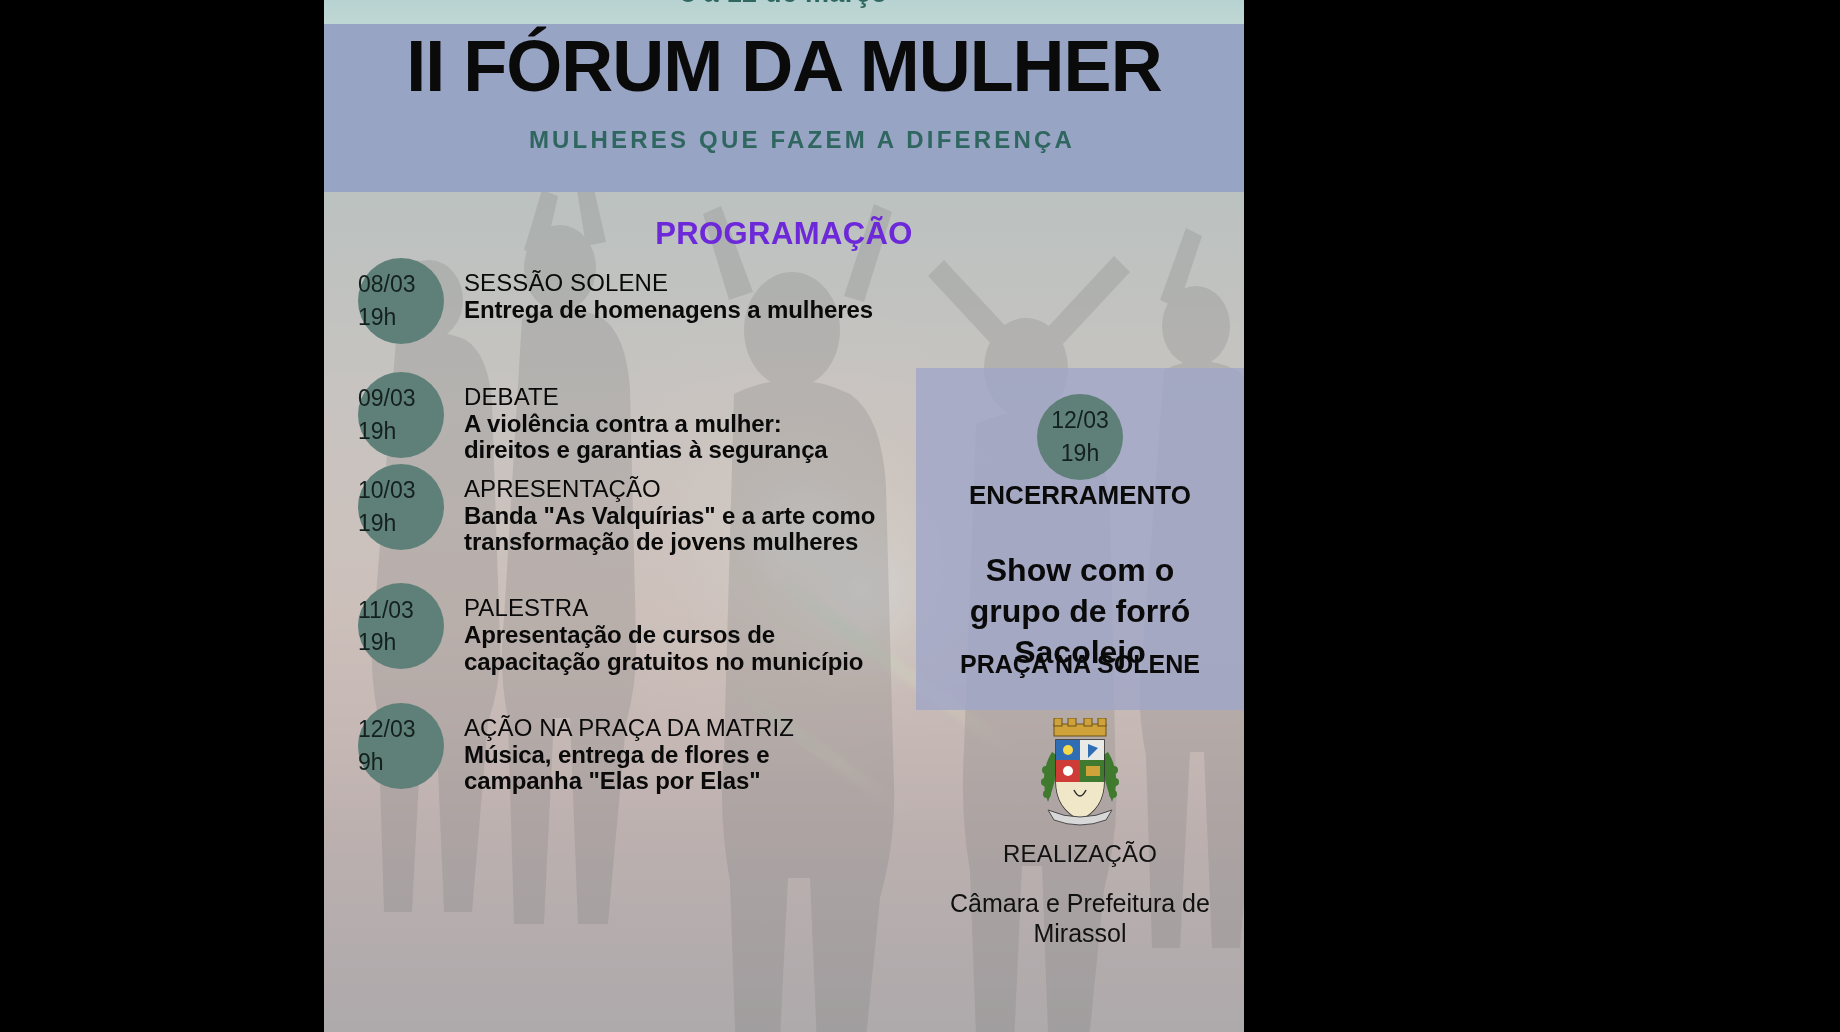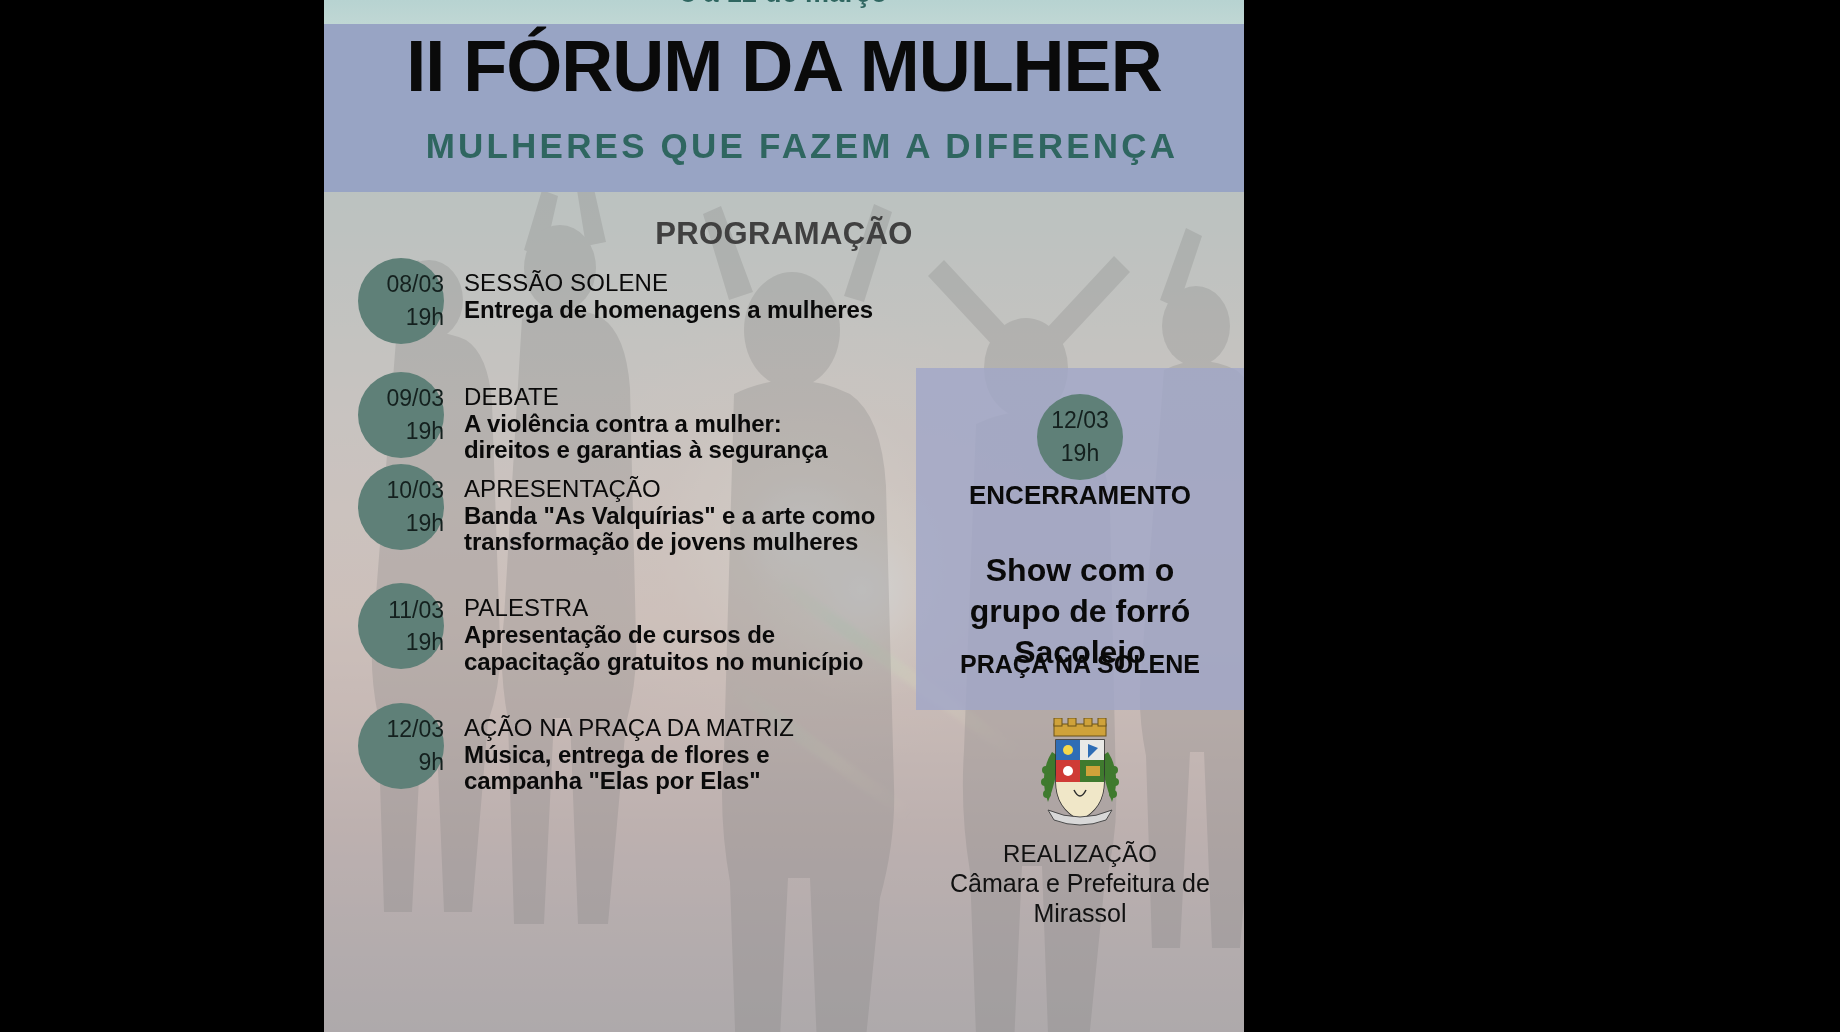--- a/index.html
+++ b/index.html
@@ -81,44 +81,44 @@
     position:absolute; left:0; right:0; top:30px;
     text-align:center;
     font-size:72px; font-weight:bold;
     color:#0a0a0a;
     letter-spacing:-1px;
     line-height:1;
   }
   .sub-title {
     position:absolute; left:0; right:0; top:126px;
     text-align:center;
-    font-size:35px; font-weight:bold;
+    font-size:24px; font-weight:bold;
     color:#2f6660;
     letter-spacing:3.2px;
     padding-left:36px;
   }
   
   .prog-heading {
     position:absolute; left:0; right:0; top:216px;
     text-align:center;
     font-size:31px; font-weight:bold;
-    color:#404040;
+    color:#6d28d9;
     letter-spacing:.4px;
   }
   .schedule { position:absolute; left:34px; top:258px; width:600px; }
   .sched-row { position:relative; display:flex; align-items:flex-start; }
   .date-badge {
     position:relative;
     flex:0 0 auto;
     width:86px; height:86px;
     border-radius:50%;
     background:#5f8078;
     color:#14201e;
     display:flex; flex-direction:column;
-    align-items:flex-end; justify-content:center;
+    align-items:flex-start; justify-content:center;
     font-size:23px; line-height:1.42;
   }
   .date-badge .d { }
   .date-badge .t { }
   .sched-text { padding-left:20px; padding-top:12px; }
   .sched-title {
     font-size:24px; font-weight:normal; color:#0a0a0a;
     letter-spacing:.1px; line-height:1.12;
   }
   .sched-desc {
@@ -152,21 +152,21 @@
     position:absolute; left:0; right:0; top:282px;
     text-align:center; font-size:25px; font-weight:bold; color:#0a0a0a;
   }
   
   .footer { position:absolute; right:0; top:718px; width:328px; text-align:center; }
   .crest { margin:0 auto; width:100px; height:112px; position:relative; }
   .realiz {
     margin-top:10px; font-size:24px; color:#111; letter-spacing:.2px;
   }
   .realiz-org {
-    font-size:25px; color:#111; line-height:1.2;
+    font-size:25px; color:#111; line-height:1.2;margin-top:20px;
   }
 </style>
 </head>
 <body>
 
 <div id="stage">
 
   <div id="poster">
 
     <div class="photo-bg"></div>

